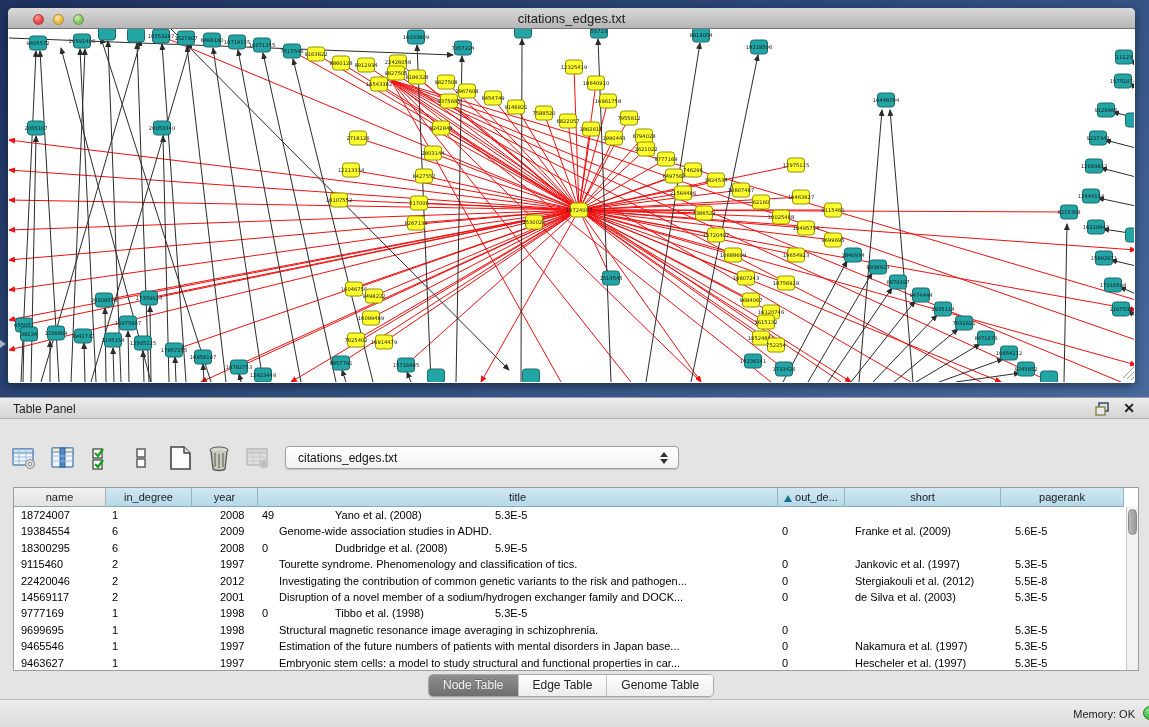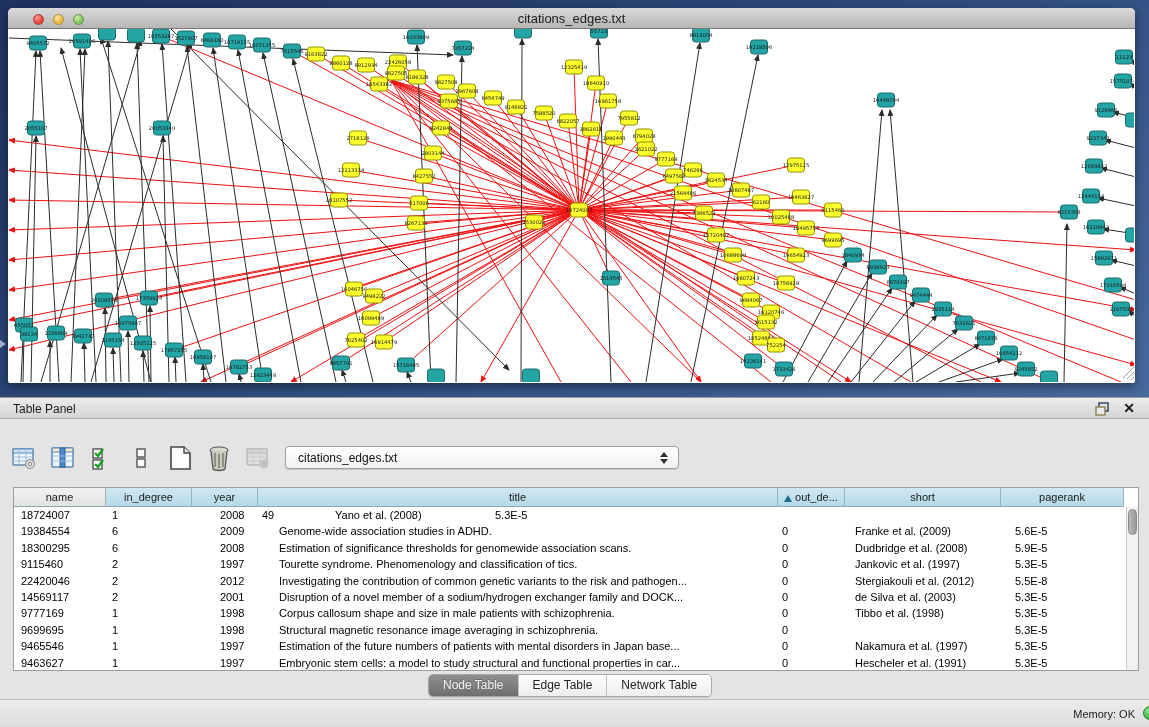--- a/index.html
+++ b/index.html
@@ -857,21 +857,20 @@
             <div class="td" style="width: 66px; padding-left: 28px;">2009</div>
             <div class="td" style="width: 520px; padding-left: 21px;">Genome-wide association studies in ADHD.</div>
             <div class="td" style="width: 67px; padding-left: 4px;">0</div>
             <div class="td" style="width: 156px; padding-left: 10px;">Franke et al. (2009)</div>
             <div class="td" style="width: 123px; padding-left: 14px;">5.6E-5</div>
           </div>
           <div class="tr">
             <div class="td" style="width: 92px; padding-left: 7px;">18300295</div>
             <div class="td" style="width: 86px; padding-left: 6px;">6</div>
             <div class="td" style="width: 66px; padding-left: 28px;">2008</div>
-            <div class="td" style="width: 520px; padding-left: 21px;">Estimation of significance thresholds for genomewide association scans.</div>
             <div class="td" style="width: 67px; padding-left: 4px;">0</div>
             <div class="td" style="width: 156px; padding-left: 10px;">Dudbridge et al. (2008)</div>
             <div class="td" style="width: 123px; padding-left: 14px;">5.9E-5</div>
           </div>
           <div class="tr">
             <div class="td" style="width: 92px; padding-left: 7px;">9115460</div>
             <div class="td" style="width: 86px; padding-left: 6px;">2</div>
             <div class="td" style="width: 66px; padding-left: 28px;">1997</div>
             <div class="td" style="width: 520px; padding-left: 21px;">Tourette syndrome. Phenomenology and classification of tics.</div>
             <div class="td" style="width: 67px; padding-left: 4px;">0</div>
@@ -893,21 +892,20 @@
             <div class="td" style="width: 66px; padding-left: 28px;">2001</div>
             <div class="td" style="width: 520px; padding-left: 21px;">Disruption of a novel member of a sodium/hydrogen exchanger family and DOCK...</div>
             <div class="td" style="width: 67px; padding-left: 4px;">0</div>
             <div class="td" style="width: 156px; padding-left: 10px;">de Silva et al. (2003)</div>
             <div class="td" style="width: 123px; padding-left: 14px;">5.3E-5</div>
           </div>
           <div class="tr">
             <div class="td" style="width: 92px; padding-left: 7px;">9777169</div>
             <div class="td" style="width: 86px; padding-left: 6px;">1</div>
             <div class="td" style="width: 66px; padding-left: 28px;">1998</div>
-            <div class="td" style="width: 520px; padding-left: 21px;">Corpus callosum shape and size in male patients with schizophrenia.</div>
             <div class="td" style="width: 67px; padding-left: 4px;">0</div>
             <div class="td" style="width: 156px; padding-left: 10px;">Tibbo et al. (1998)</div>
             <div class="td" style="width: 123px; padding-left: 14px;">5.3E-5</div>
           </div>
           <div class="tr">
             <div class="td" style="width: 92px; padding-left: 7px;">9699695</div>
             <div class="td" style="width: 86px; padding-left: 6px;">1</div>
             <div class="td" style="width: 66px; padding-left: 28px;">1998</div>
             <div class="td" style="width: 520px; padding-left: 21px;">Structural magnetic resonance image averaging in schizophrenia.</div>
             <div class="td" style="width: 67px; padding-left: 4px;">0</div>
@@ -922,34 +920,34 @@
             <div class="td" style="width: 67px; padding-left: 4px;">0</div>
             <div class="td" style="width: 156px; padding-left: 10px;">Nakamura et al. (1997)</div>
             <div class="td" style="width: 123px; padding-left: 14px;">5.3E-5</div>
           </div>
           <div class="tr">
             <div class="td" style="width: 92px; padding-left: 7px;">9463627</div>
             <div class="td" style="width: 86px; padding-left: 6px;">1</div>
             <div class="td" style="width: 66px; padding-left: 28px;">1997</div>
             <div class="td" style="width: 520px; padding-left: 21px;">Embryonic stem cells: a model to study structural and functional properties in car...</div>
             <div class="td" style="width: 67px; padding-left: 4px;">0</div>
-            <div class="td" style="width: 156px; padding-left: 10px;">Hescheler et al. (1991)</div>
+            <div class="td" style="width: 156px; padding-left: 10px;">Hescheler et al. (1997)</div>
             <div class="td" style="width: 123px; padding-left: 14px;">5.3E-5</div>
           </div>
         </div>
       <div id="vscroll">
         <div id="vscroll-thumb"></div>
       </div>
     </div>
 
     <div id="tab-bar">
       <div id="segmented">
           <span class="seg active">Node Table</span>
           <span class="seg">Edge Table</span>
-          <span class="seg">Network Table</span>
+          <span class="seg">Genome Table</span>
         </div>
     </div>
 
     <div id="status-bar">
       <span id="memory-label">Memory: OK</span>
       <span id="memory-dot"></span>
     </div>
   </div>
 
 </div>

